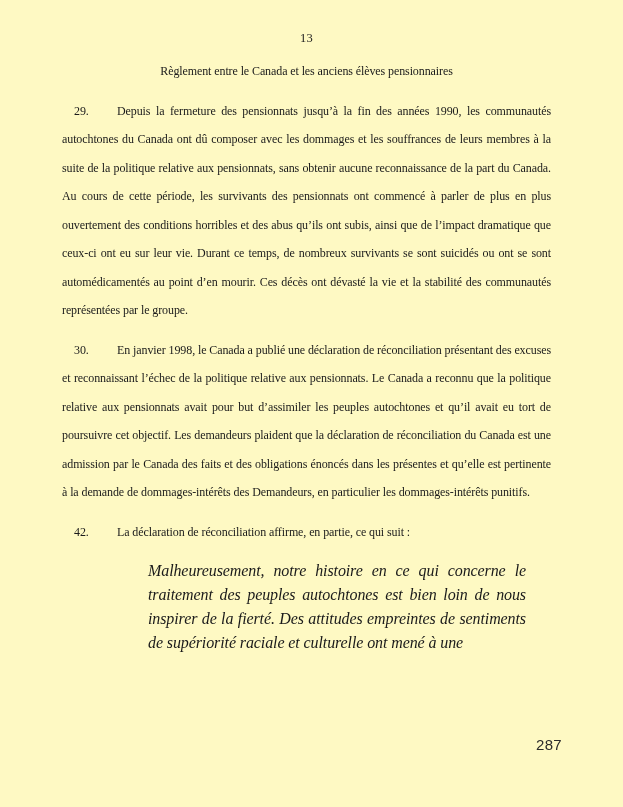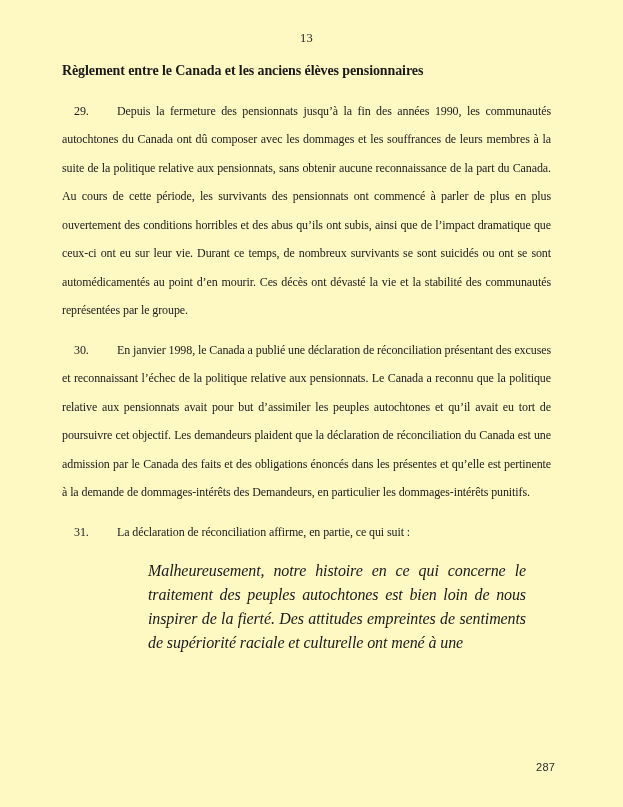--- a/index.html
+++ b/index.html
@@ -39,41 +39,42 @@
   .body-para.first {
     margin-top: 20px;
   }
   .para-number {
     display: inline-block;
     width: 43px;
     text-indent: 0;
   }
   .section-heading {
     margin: 11px 0 0 0;
-    font-size: 14px;
+    font-size: 12px;
     line-height: 28.5px;
-    font-weight: bold;
+    font-weight: normal;
     letter-spacing: -0.1px;
     text-indent: 0;
+    text-align: center;
   }
   .block-quote {
     margin: 13px 0 0 86px;
     width: 378px;
     font-size: 16px;
     line-height: 24px;
     font-style: italic;
     text-align: justify;
     letter-spacing: -0.1px;
   }
   .bates-number {
     position: absolute;
     left: 536px;
-    top: 761px;
+    top: 736px;
     font-family: "Liberation Sans", "DejaVu Sans", sans-serif;
-    font-size: 11px;
+    font-size: 15px;
     color: #2b2b2b;
     letter-spacing: 0.3px;
   }
 </style>
 </head>
 <body>
 
 <div class="page">
   <div class="content">
 
@@ -84,21 +85,21 @@
 
     <p class="body-para">
       <span class="para-number">29.</span><span>Depuis la fermeture des pensionnats jusqu’à la fin des années 1990, les communautés autochtones du Canada ont dû composer avec les dommages et les souffrances de leurs membres à la suite de la politique relative aux pensionnats, sans obtenir aucune reconnaissance de la part du Canada.  Au cours de cette période, les survivants des pensionnats ont commencé à parler de plus en plus ouvertement des conditions horribles et des abus qu’ils ont subis, ainsi que de l’impact dramatique que ceux-ci ont eu sur leur vie.  Durant ce temps, de nombreux survivants se sont suicidés ou ont se sont automédicamentés au point d’en mourir.  Ces décès ont dévasté la vie et la stabilité des communautés représentées par le groupe.</span>
     </p>
 
     <p class="body-para">
       <span class="para-number">30.</span><span>En janvier 1998, le Canada a publié une déclaration de réconciliation présentant des excuses et reconnaissant l’échec de la politique relative aux pensionnats.  Le Canada a reconnu que la politique relative aux pensionnats avait pour but d’assimiler les peuples autochtones et qu’il avait eu tort de poursuivre cet objectif.  Les demandeurs plaident que la déclaration de réconciliation du Canada est une admission par le Canada des faits et des obligations énoncés dans les présentes et qu’elle est pertinente à la demande de dommages-intérêts des Demandeurs, en particulier les dommages-intérêts punitifs.</span>
     </p>
 
     <p class="body-para">
-      <span class="para-number">31.</span><span>La déclaration de réconciliation affirme, en partie, ce qui suit :</span>
+      <span class="para-number">42.</span><span>La déclaration de réconciliation affirme, en partie, ce qui suit :</span>
     </p>
 
     <p class="block-quote">Malheureusement, notre histoire en ce qui concerne le traitement des peuples autochtones est bien loin de nous inspirer de la fierté.  Des attitudes empreintes de sentiments de supériorité raciale et culturelle ont mené à une</p>
 
   </div>
 
   <div class="bates-number">287</div>
 </div>
 
 </body></html>

